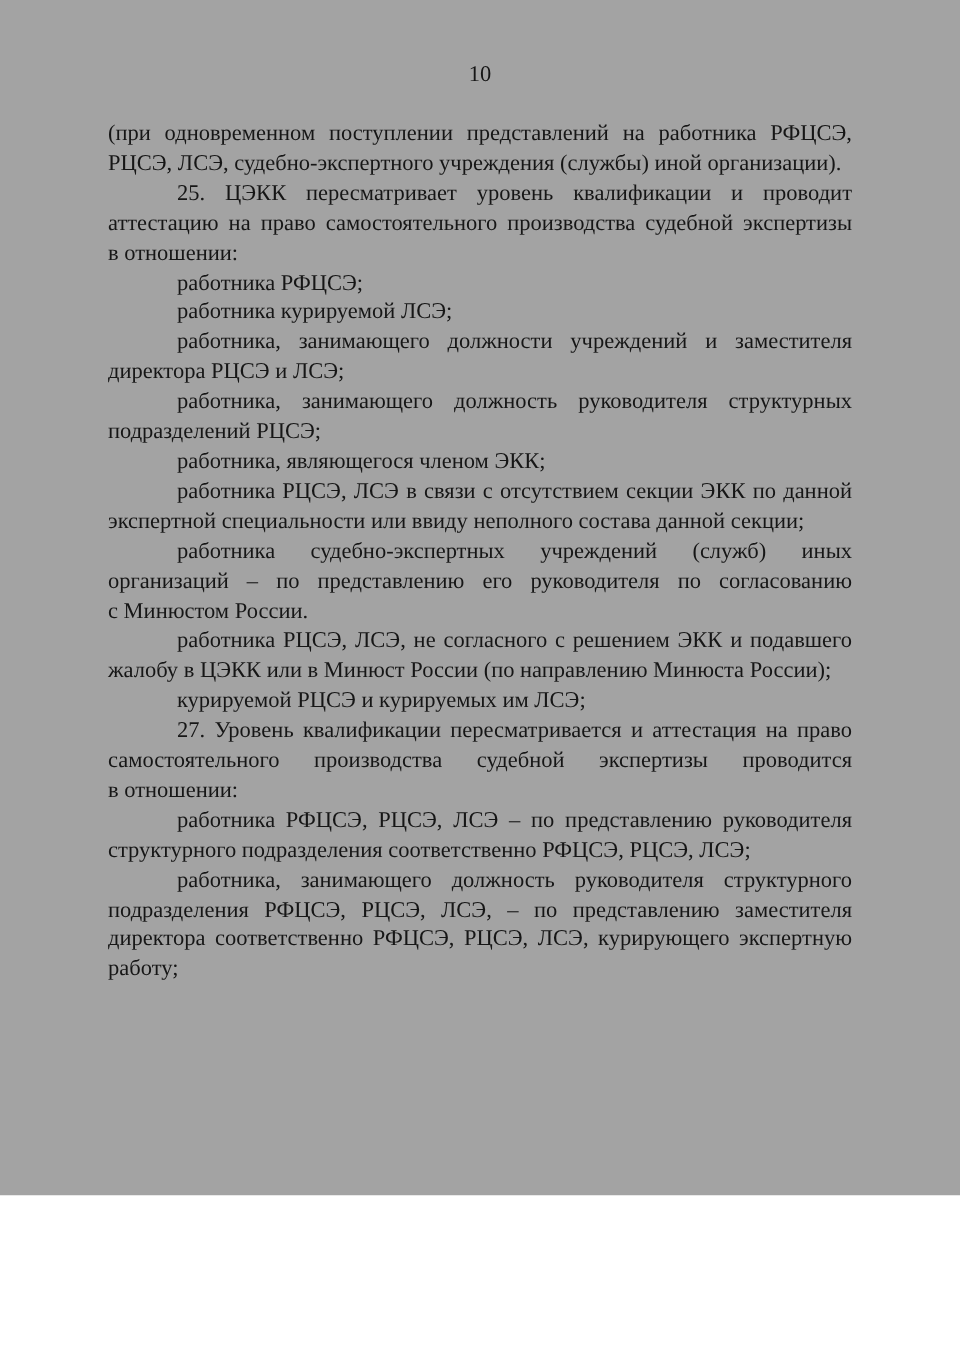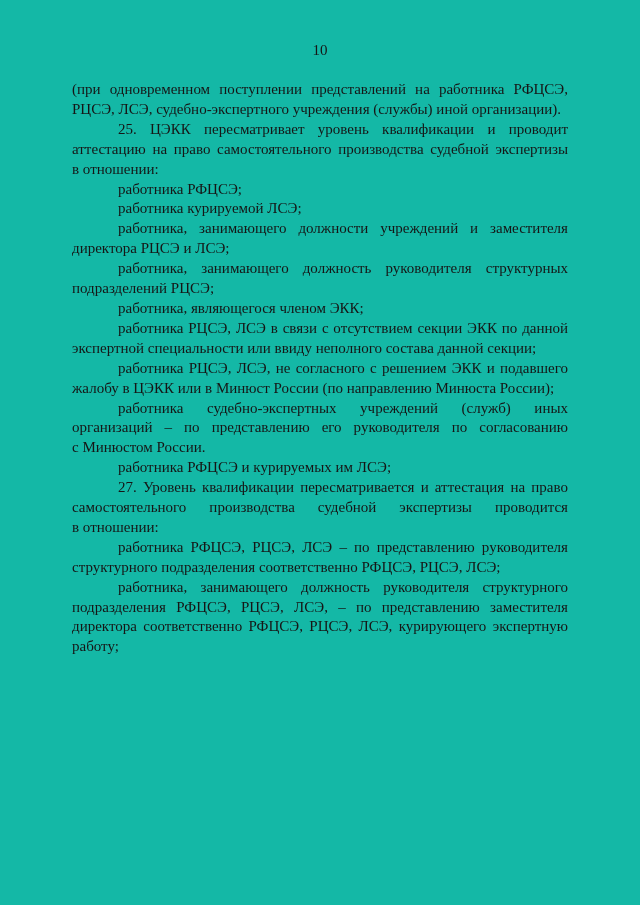--- a/index.html
+++ b/index.html
@@ -3,22 +3,22 @@
 <meta charset="utf-8">
 <style>
   html, body {
     margin: 0;
     padding: 0;
     background: #ffffff;
   }
   .page {
     position: relative;
     width: 640px;
-    height: 905px;
-    background: #14b8a6;
+    height: 797px;
+    background: #a3a3a3;
     overflow: hidden;
     font-family: "Liberation Serif", "DejaVu Serif", serif;
     color: #161616;
     -webkit-font-smoothing: antialiased;
   }
   .page-number {
     padding-top: 40px;
     text-align: center;
     font-size: 15px;
     line-height: 20px;
@@ -49,21 +49,21 @@
 
   <div class="content">
     <p class="para no-ind">(при одновременном поступлении представлений на работника РФЦСЭ, РЦСЭ, ЛСЭ, судебно-экспертного учреждения (службы) иной организации).</p>
     <p class="para">25. ЦЭКК пересматривает уровень квалификации и проводит аттестацию на право самостоятельного производства судебной экспертизы в&nbsp;отношении:</p>
     <p class="para">работника РФЦСЭ;</p>
     <p class="para">работника курируемой ЛСЭ;</p>
     <p class="para">работника, занимающего должности учреждений и заместителя директора РЦСЭ и ЛСЭ;</p>
     <p class="para">работника, занимающего должность руководителя структурных подразделений РЦСЭ;</p>
     <p class="para">работника, являющегося членом ЭКК;</p>
     <p class="para">работника РЦСЭ, ЛСЭ в связи с отсутствием секции ЭКК по данной экспертной специальности или ввиду неполного состава данной секции;</p>
+    <p class="para">работника судебно-экспертных учреждений (служб) иных организаций – по представлению его руководителя по согласованию с&nbsp;Минюстом России.</p>
     <p class="para">работника РЦСЭ, ЛСЭ, не согласного с решением ЭКК и подавшего жалобу в ЦЭКК или в Минюст России (по направлению Минюста России);</p>
-    <p class="para">работника судебно-экспертных учреждений (служб) иных организаций – по представлению его руководителя по согласованию с&nbsp;Минюстом России.</p>
-    <p class="para">работника РФЦСЭ и курируемых им ЛСЭ;</p>
+    <p class="para">курируемой РЦСЭ и курируемых им ЛСЭ;</p>
     <p class="para">27. Уровень квалификации пересматривается и аттестация на право самостоятельного производства судебной экспертизы проводится в&nbsp;отношении:</p>
     <p class="para">работника РФЦСЭ, РЦСЭ, ЛСЭ – по представлению руководителя структурного подразделения соответственно РФЦСЭ, РЦСЭ, ЛСЭ;</p>
     <p class="para">работника, занимающего должность руководителя структурного подразделения РФЦСЭ, РЦСЭ, ЛСЭ, – по представлению заместителя директора соответственно РФЦСЭ, РЦСЭ, ЛСЭ, курирующего экспертную работу;</p>
   </div>
 
 </div>
 
 </body></html>

